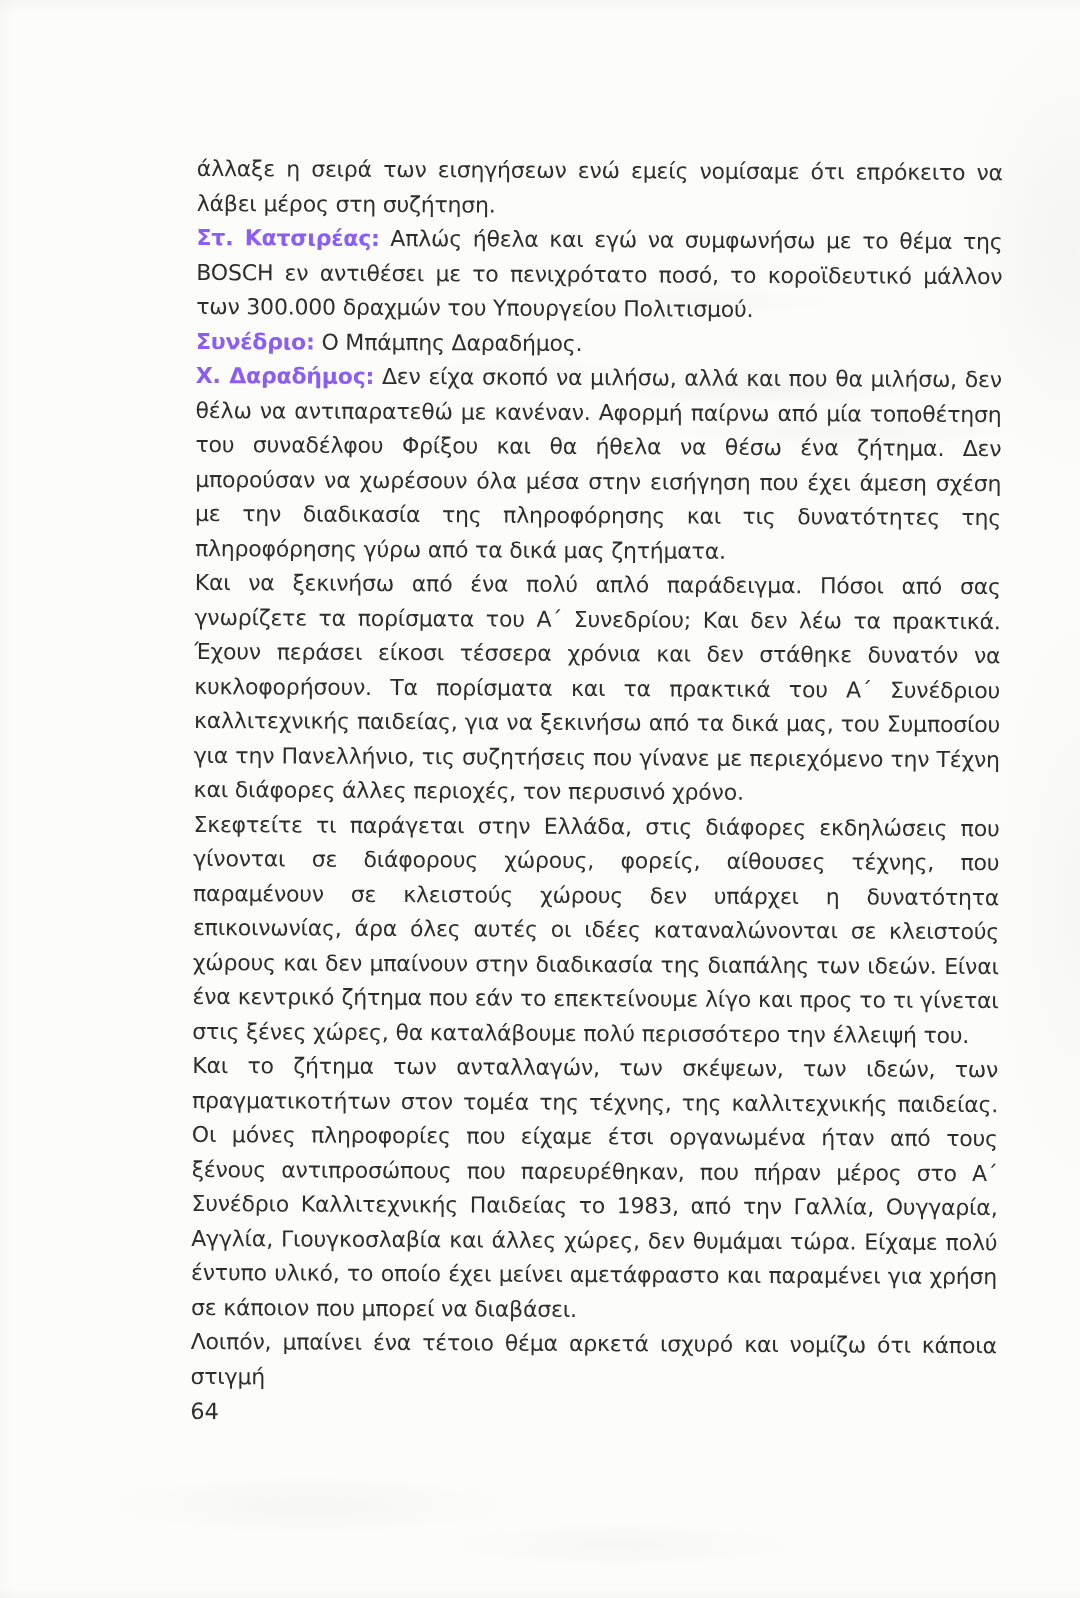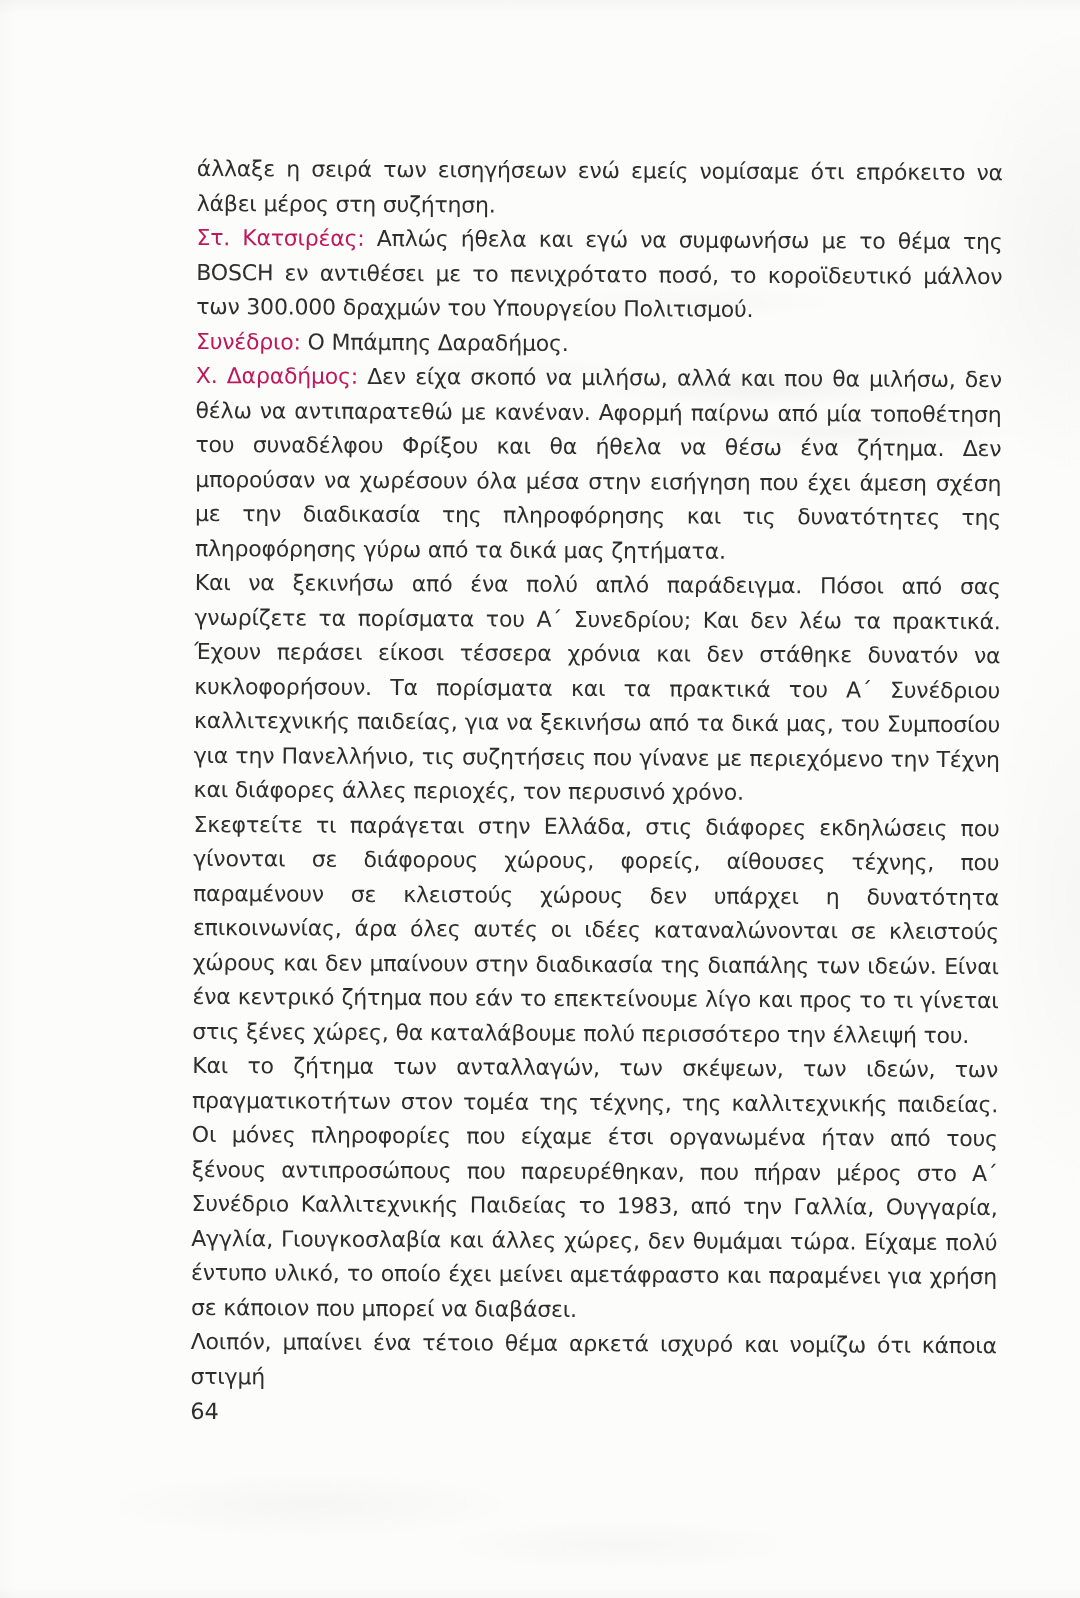--- a/index.html
+++ b/index.html
@@ -48,22 +48,22 @@
     line-height: 34.5px;
     letter-spacing: -0.2px;
     text-align: justify;
   }
   p.para { margin: 0; }
   .mt-lg { margin-top: 28px; }
   .mt-md { margin-top: 12px; }
   .mt-sm { margin-top: 8px; }
   .mt-xs { margin-top: 3px; }
   .speaker {
-    font-weight: normal;
-    color: #be185d;
+    font-weight: bold;
+    color: #8b5cf6;
   }
   .page-number {
     margin-top: 19px;
     margin-left: -11px;
     text-align: left;
     font-size: 22.5px;
     color: #2e2e2e;
   }
 </style>
 </head>

